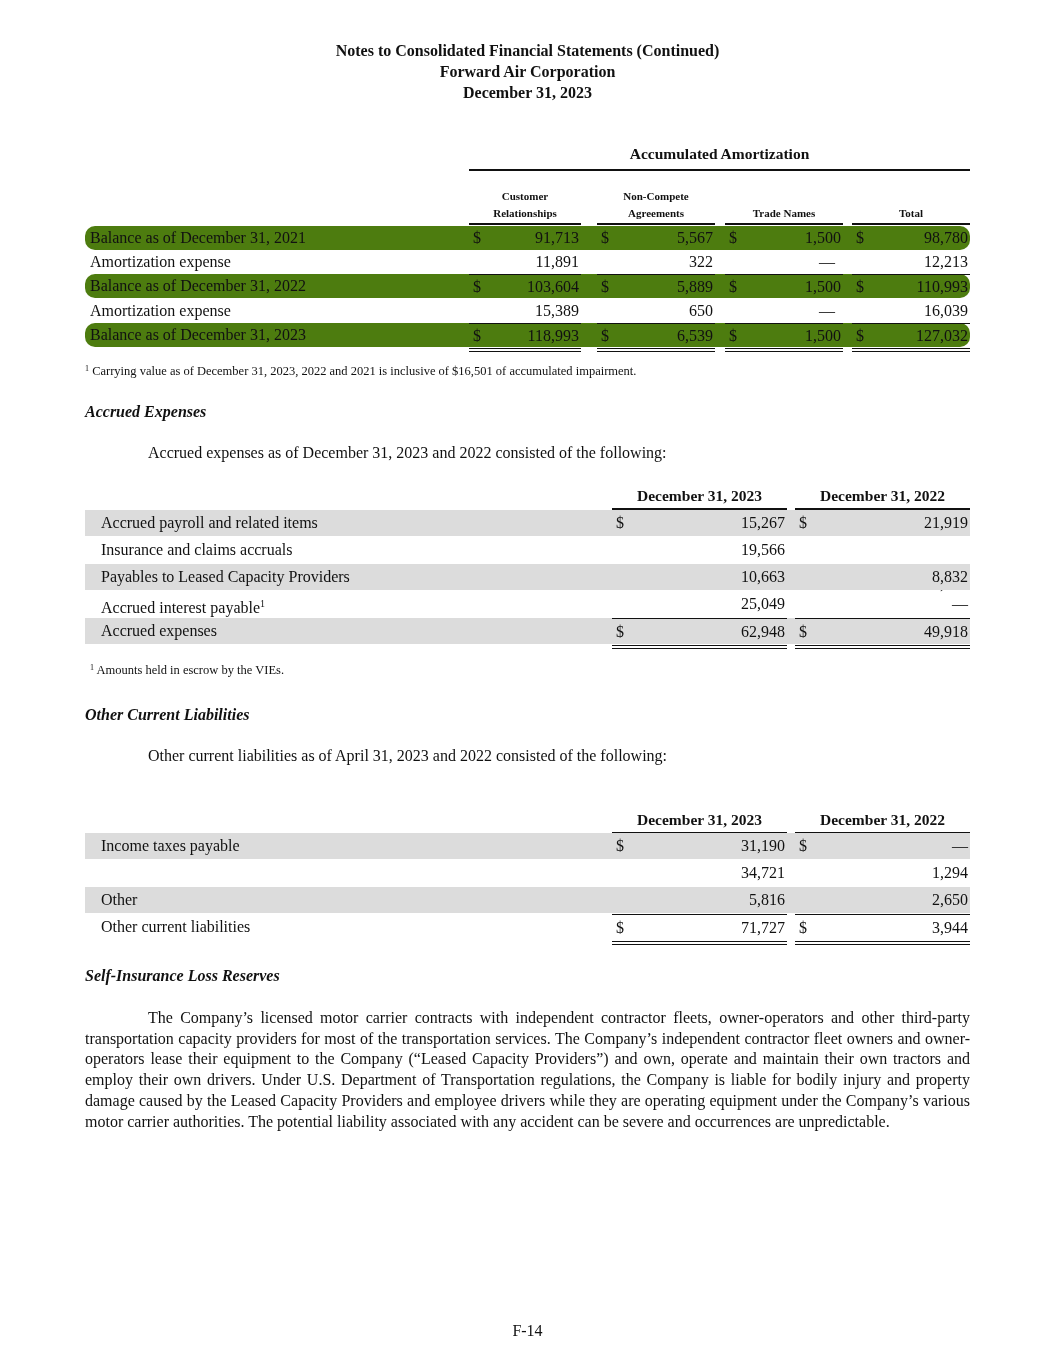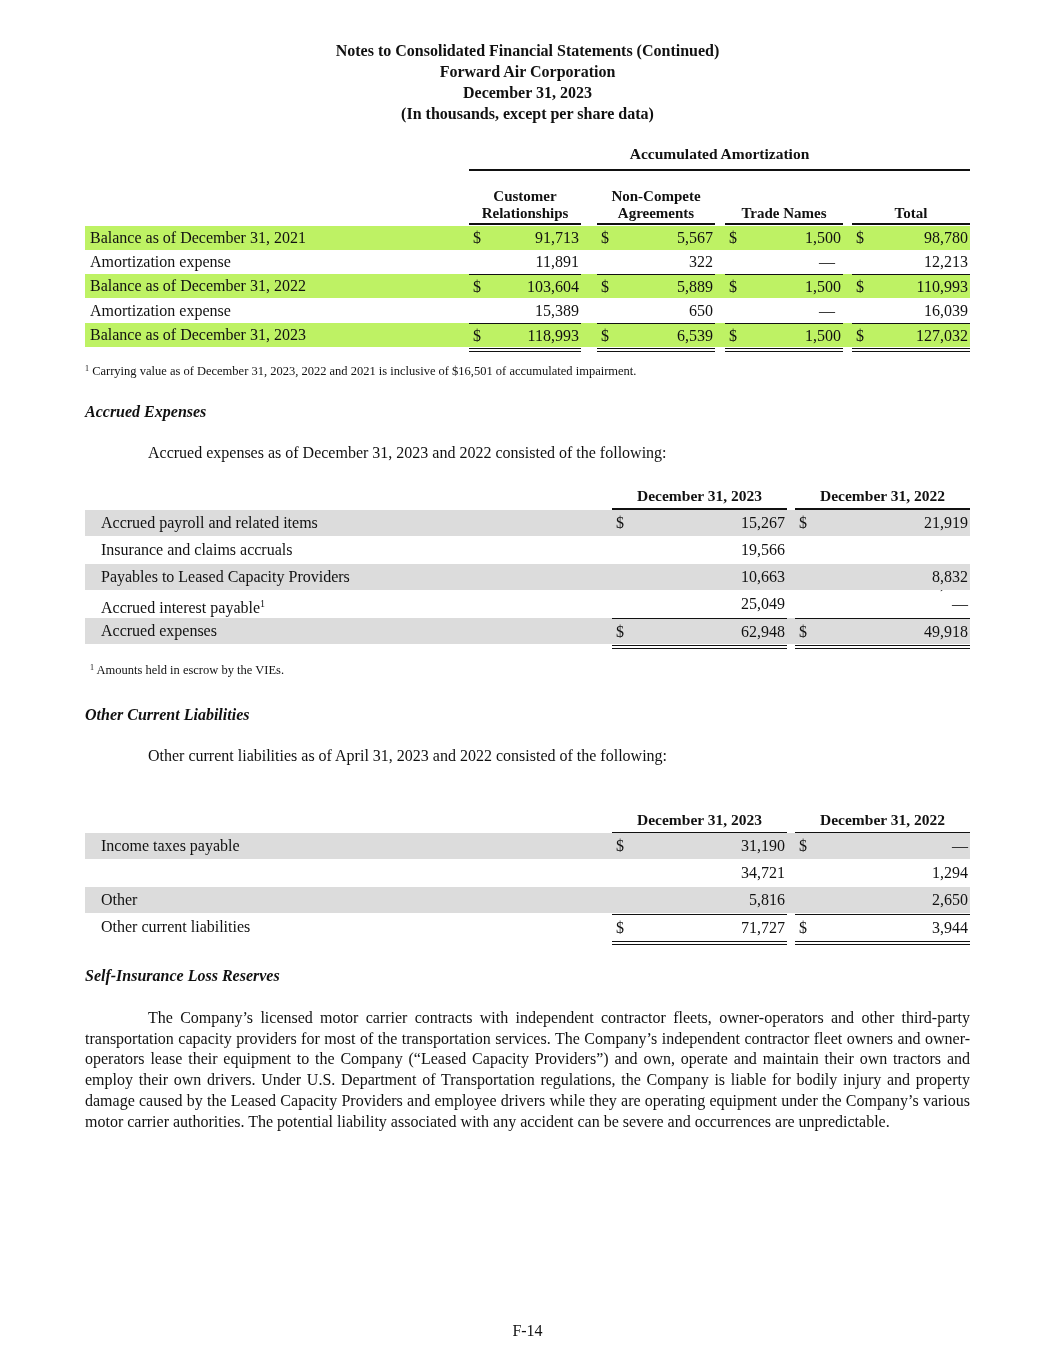--- a/index.html
+++ b/index.html
@@ -6,24 +6,24 @@
   body {
     width: 1055px; height: 1365px; position: relative; overflow: hidden;
     font-family: "Liberation Serif", "DejaVu Serif", serif; color: #111;
   }
   .page-header { position: absolute; top: 40px; left: 0; width: 1055px; text-align: center;
     font-weight: bold; font-size: 16px; line-height: 21px; }
 
   
   .t1-group { position: absolute; left: 469px; top: 145px; width: 501px; text-align: center;
     font-weight: bold; font-size: 15.5px; padding-bottom: 6px; border-bottom: 2px solid #111; }
-  .t1-colhead { position: absolute; text-align: center; font-weight: bold; font-size: 15px;
+  .t1-colhead { position: absolute; text-align: center; font-weight: bold; font-size: 11px;
     line-height: 17px; border-bottom: 2px solid #111; padding-bottom: 1px; }
   .row { position: absolute; left: 85px; width: 885px; height: 24px; font-size: 16px; line-height: 24px; }
-  .row.shade { background: #bef264; }
+  .row.shade { background: #4d7c0f; border-radius: 10px; }
   .row .label { position: absolute; left: 5px; top: 0; white-space: nowrap; }
   .cell { position: absolute; top: 0; height: 24px; }
   .cell .dollar { position: absolute; left: 4px; top: 0; }
   .cell .val { position: absolute; right: 2px; top: 0; }
   .cell.top-rule { border-top: 1.5px solid #111; }
   .cell.dbl { border-bottom: 4px double #111; }
 
   .footnote { position: absolute; font-size: 12.5px; }
   .footnote sup { font-size: 8px; vertical-align: 4px; }
   .sect-head { position: absolute; left: 85px; font-weight: bold; font-style: italic; font-size: 16px; }
@@ -41,21 +41,20 @@
     line-height: 20.7px; text-align: justify; text-indent: 63px; }
   .page-num { position: absolute; top: 1322px; left: 0; width: 1055px; text-align: center; font-size: 16px; }
 </style>
 </head>
 <body>
 
 <div class="page-header">
   <div>Notes to Consolidated Financial Statements (Continued)</div>
   <div>Forward Air Corporation</div>
   <div>December 31, 2023</div>
-  <div>(In thousands, except per share data)</div>
 </div>
 
 <div>
   <div class="t1-group">Accumulated Amortization</div>
 
   <div class="t1-colhead" style="left:469px; top:188px; width:112px;">
     <div>Customer</div>
     <div>Relationships</div>
   </div>
   <div class="t1-colhead" style="left:597px; top:188px; width:118px;">

